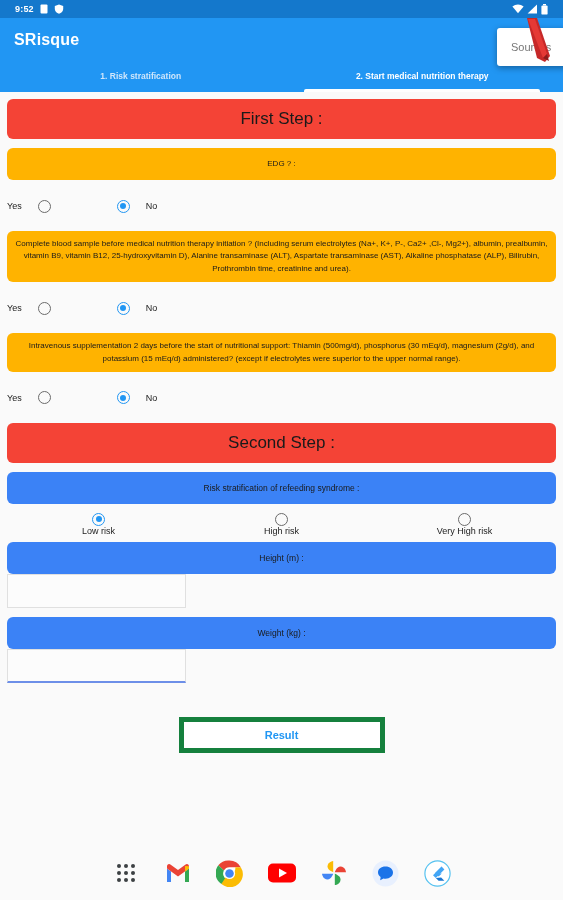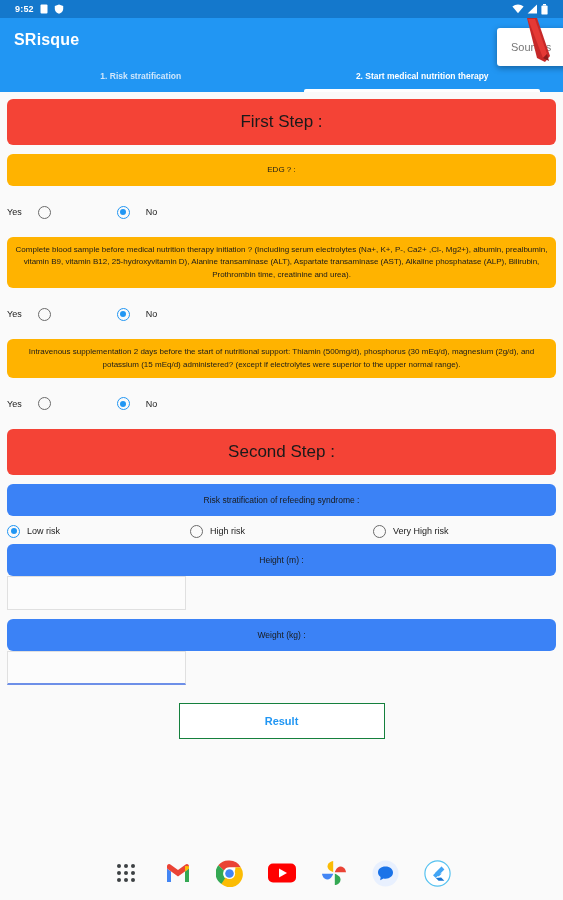--- a/index.html
+++ b/index.html
@@ -107,21 +107,21 @@
   .banner {
     border-radius: 6px;
     display: flex;
     align-items: center;
     justify-content: center;
     text-align: center;
     color: #1a1a1a;
   }
   .banner-step {
     background: #f44336;
-    height: 46px;
+    height: 40px;
     font-size: 17px;
     margin-bottom: 9px;
   }
   .banner-q {
     background: #ffb300;
     font-size: 8px;
     line-height: 1.55;
     padding: 7px 8px;
     margin-bottom: 9px;
   }
@@ -164,23 +164,22 @@
 
   
   .risk-row {
     display: flex;
     padding-top: 9px;
     padding-bottom: 6px;
   }
   .risk-opt {
     flex: 1;
     display: flex;
-    flex-direction: row;
-    align-items: center;
-    gap: 7px;
+    flex-direction: column;
+    align-items: center;
   }
   .risk-opt-label { font-size: 9px; color: #212121; }
 
   
   .field {
     height: 34px;
     background: #fcfcfc;
     border: 1px solid #e0e0e0;
     margin-bottom: 0;
   }
@@ -190,28 +189,29 @@
   
   .result-wrap {
     display: flex;
     justify-content: center;
     padding-top: 18px;
   }
   .result-btn {
     width: 206px;
     height: 36px;
     background: #ffffff;
-    border: 1px solid #15803d;
+    border: 5px solid #15803d;
     color: #2196f3;
     font-size: 11px;
     font-weight: bold;
     display: flex;
     align-items: center;
     justify-content: center;
     cursor: pointer;
+    margin-top: 16px;
   }
 
   
   .taskbar {
     position: absolute;
     left: 0; right: 0; bottom: 0;
     height: 54px;
     background: #fafafa;
     display: flex;
     align-items: center;

